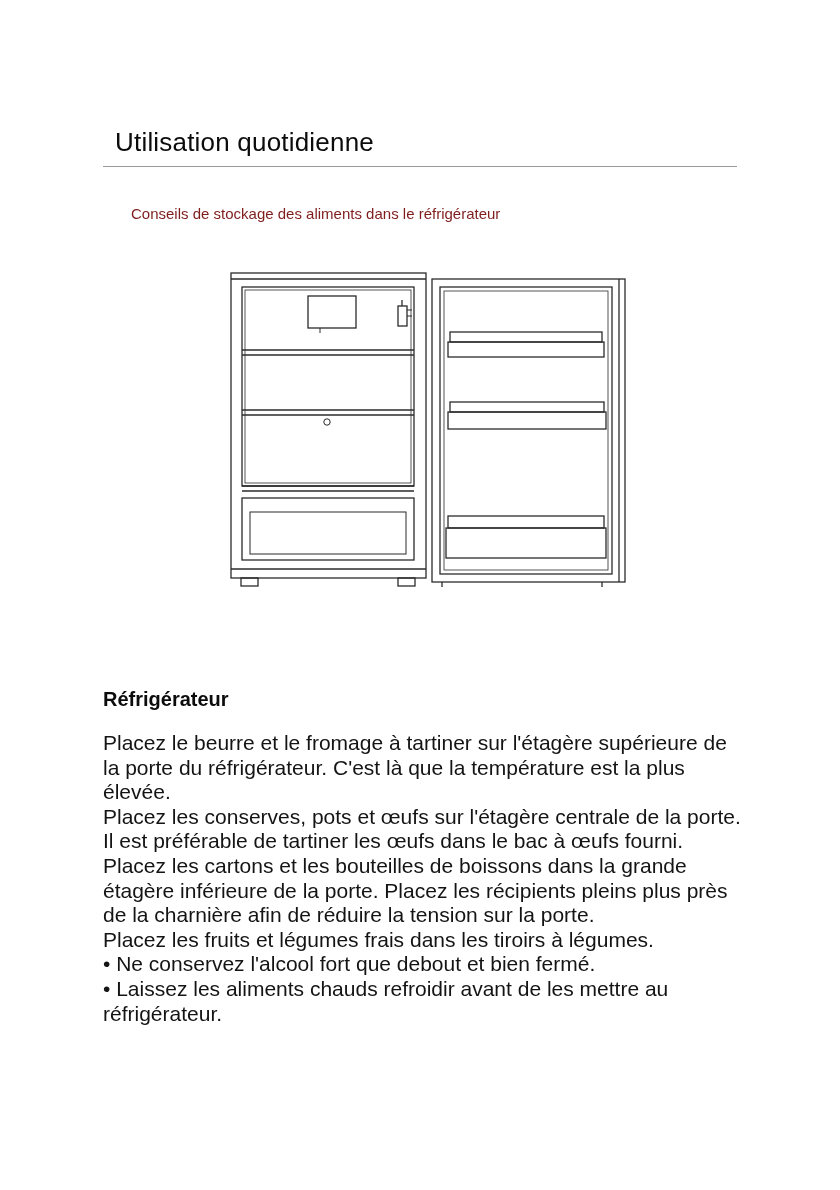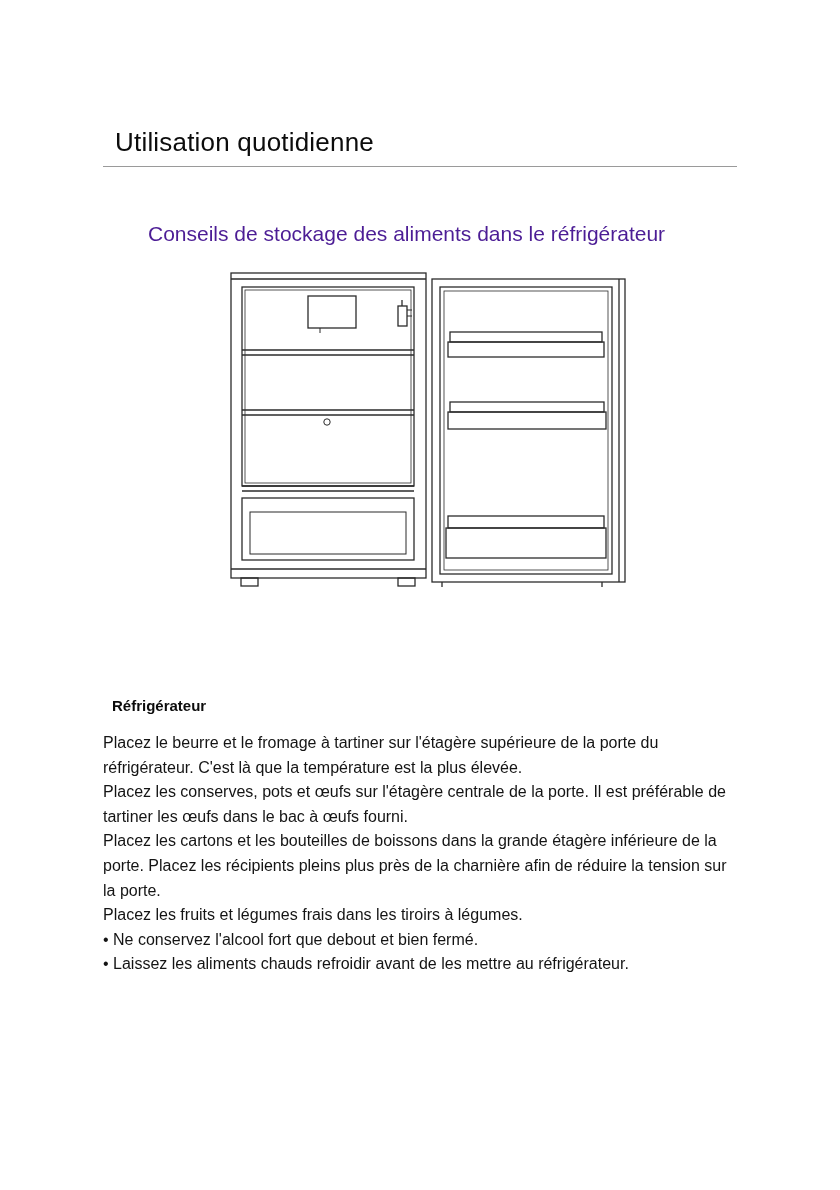--- a/index.html
+++ b/index.html
@@ -31,49 +31,49 @@
     left: 103px;
     top: 166px;
     width: 634px;
     height: 0;
     border-top: 1px solid #9a9a9a;
   }
   .subtitle {
     position: absolute;
     left: 131px;
     top: 205px;
-    font-size: 21px;
-    color: #4c1d95;
-    margin: 17px;
+    font-size: 15px;
+    color: #7f1d1d;
+    margin: 0;
   }
   .diagram-wrap {
     position: absolute;
     left: 228px;
     top: 266px;
     width: 400px;
     height: 324px;
   }
   .diagram-wrap svg {
     display: block;
   }
   .section-heading {
     position: absolute;
     left: 103px;
     top: 688px;
-    font-size: 15px;
+    font-size: 20px;
     font-weight: bold;
     color: #0c0c0c;
-    margin: 9px;
+    margin: 0;
   }
   .body-text {
     position: absolute;
     left: 103px;
     top: 731px;
     width: 640px;
-    font-size: 16px;
+    font-size: 21px;
     line-height: 24.6px;
     color: #141414;
   }
   .body-text p {
     margin: 0;
     padding: 0;
   }
 </style>
 </head>
 <body>

